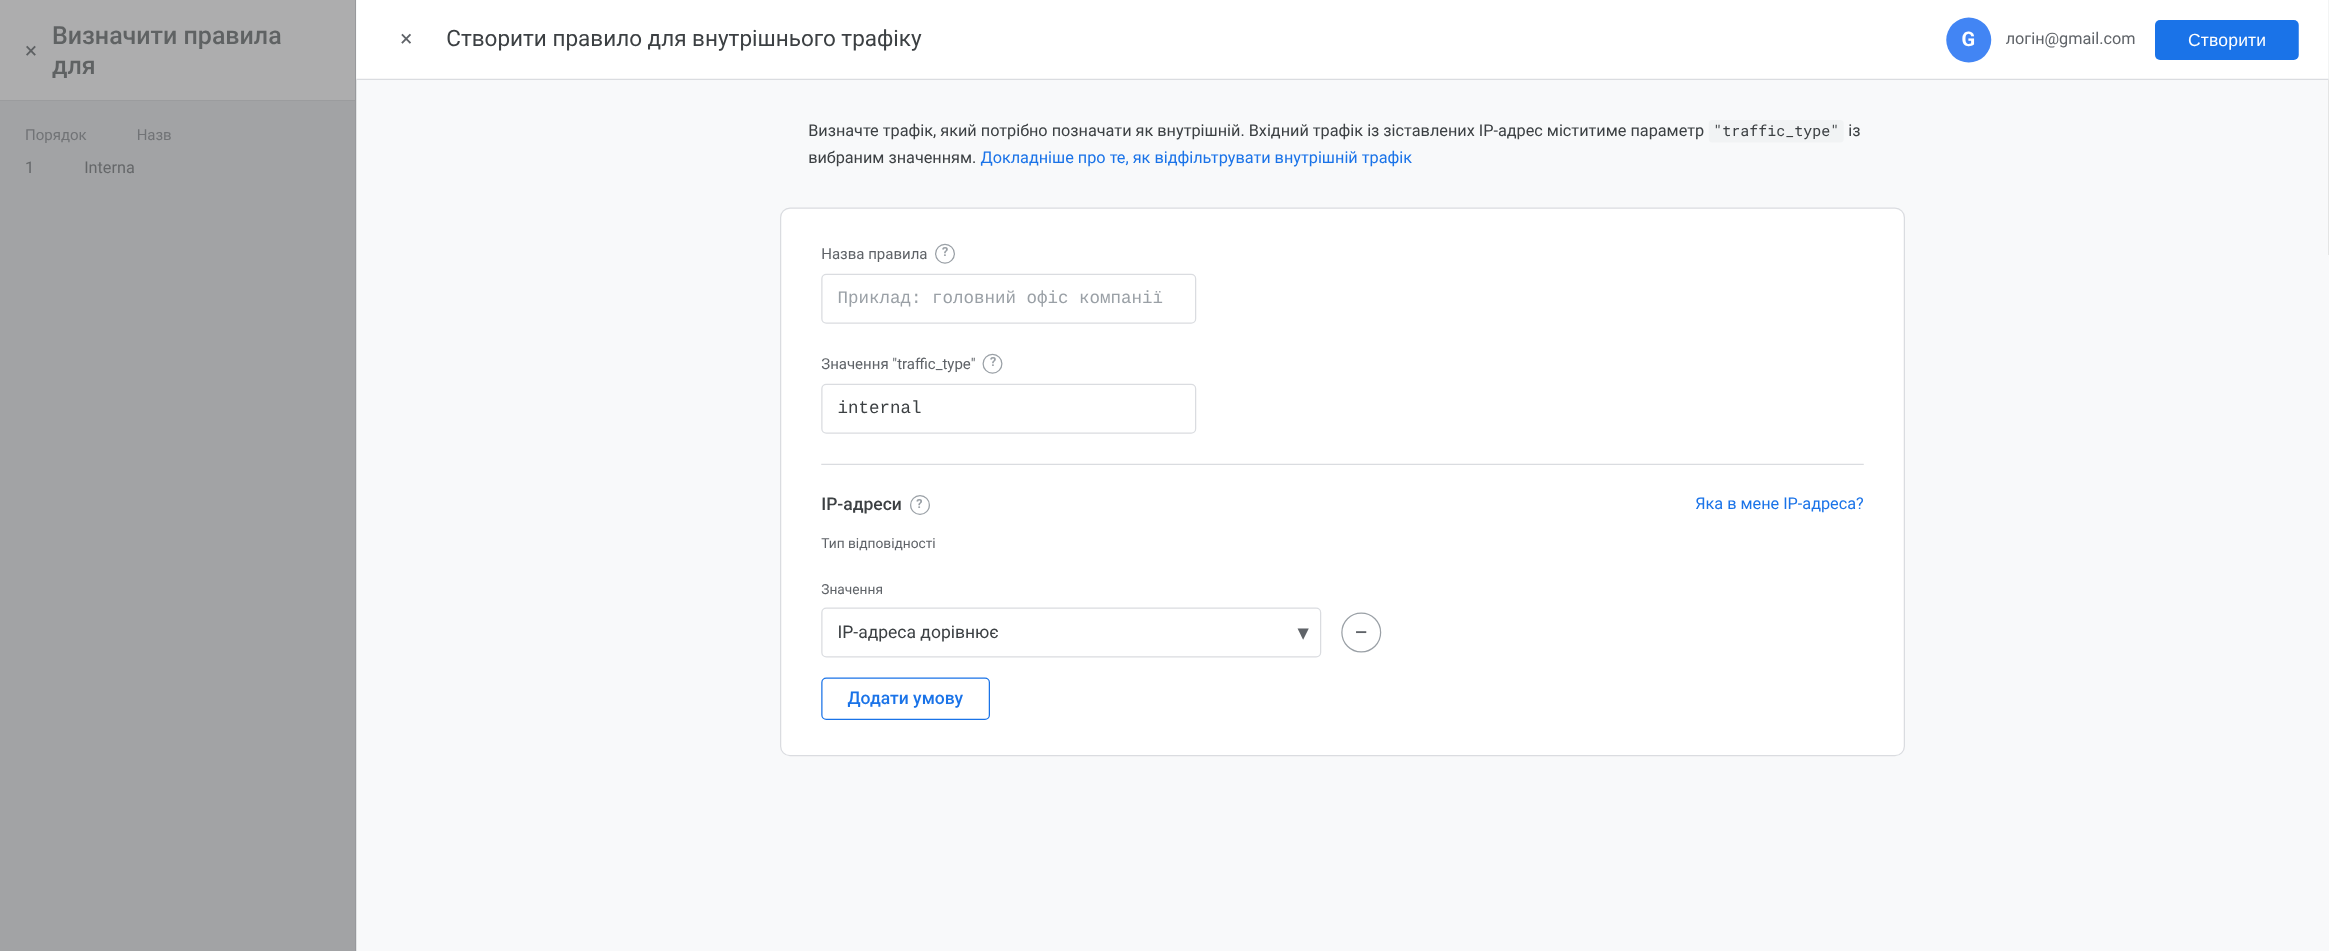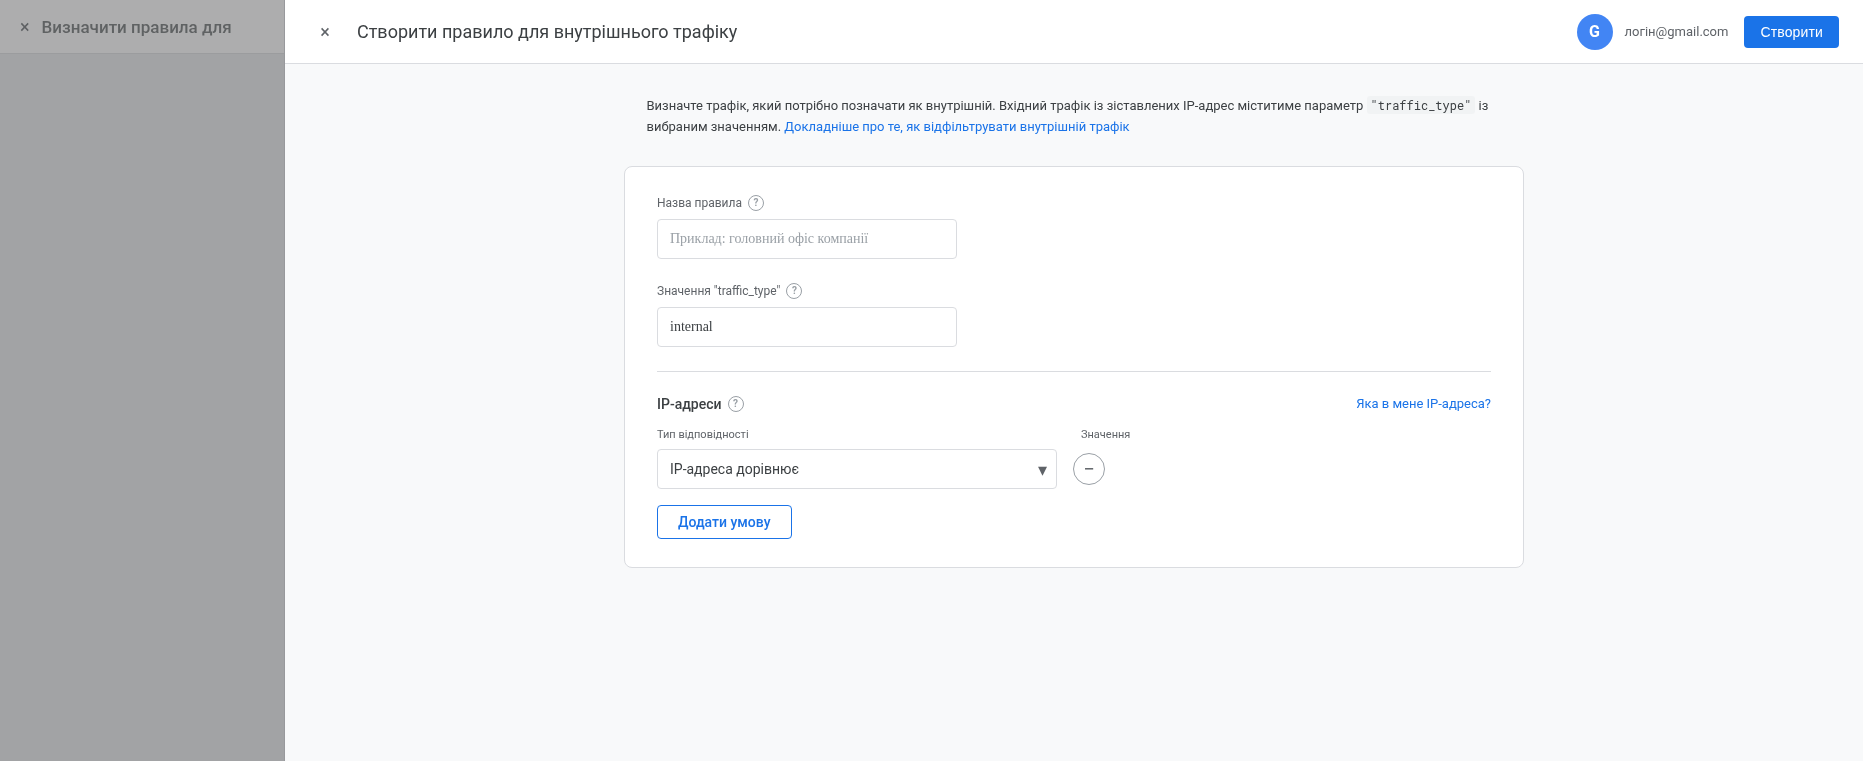--- a/index.html
+++ b/index.html
@@ -33,21 +33,21 @@
     }
 
     .bg-panel-close {
       margin-right: 12px;
       color: #5f6368;
       font-size: 18px;
       cursor: pointer;
     }
 
     .bg-panel-title {
-      font-size: 17px;
+      font-size: 20px;
       font-weight: 500;
       color: #3c4043;
       opacity: 0.8;
     }
 
     .bg-panel-content {
       padding: 20px;
       opacity: 0.5;
     }
 
@@ -137,21 +137,21 @@
       color: #5f6368;
       font-size: 13px;
       margin-right: 16px;
     }
 
     .create-btn {
       background: #1a73e8;
       color: #fff;
       border: none;
       border-radius: 4px;
-      padding: 8px 16px;
+      padding: 8px 26px;
       font-size: 14px;
       font-weight: 500;
       cursor: pointer;
       letter-spacing: 0.01em;
     }
 
     
     .dialog-body {
       flex: 1;
       overflow-y: auto;
@@ -230,21 +230,21 @@
 
     .text-input {
       width: 300px;
       height: 40px;
       border: 1px solid #dadce0;
       border-radius: 4px;
       padding: 8px 12px;
       font-size: 14px;
       color: #3c4043;
       outline: none;
-      font-family: Liberation Serif, serif;
+      font-family: Liberation Mono, monospace;
     }
 
     .text-input::placeholder {
       color: #9aa0a6;
     }
 
     
     .section-divider {
       border: none;
       border-top: 1px solid #dadce0;
@@ -273,20 +273,21 @@
       color: #1a73e8;
       font-size: 13px;
       text-decoration: none;
       cursor: pointer;
     }
 
     .ip-row-labels {
       display: flex;
       gap: 24px;
       margin-bottom: 8px;
+      flex-direction: column;
     }
 
     .ip-col-label {
       font-size: 11px;
       color: #5f6368;
     }
 
     .ip-col-label.match-label {
       width: 400px;
     }
@@ -371,20 +372,30 @@
       font-family: inherit;
     }
   </style>
 </head>
 <body>
 
 <div class="bg-panel">
   <div class="bg-panel-header">
     <span class="bg-panel-close">×</span>
     <span class="bg-panel-title">Визначити правила для</span>
+  </div>
+  <div class="bg-panel-content">
+    <div class="bg-table-header">
+      <span>Порядок</span>
+      <span>Назв</span>
+    </div>
+    <div class="bg-table-row">
+      <span>1</span>
+      <span>Interna</span>
+    </div>
   </div>
 </div>
 
 <div class="overlay"></div>
 
 <div class="dialog">
 
   <div class="dialog-header">
     <div class="dialog-close-btn">×</div>
     <div class="dialog-title">Створити правило для внутрішнього трафіку</div>

